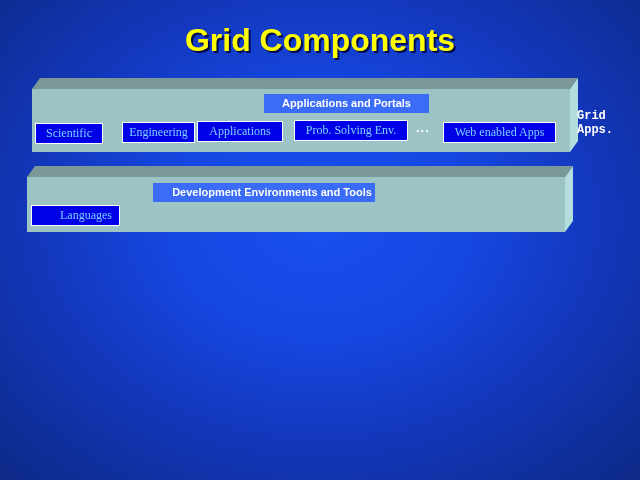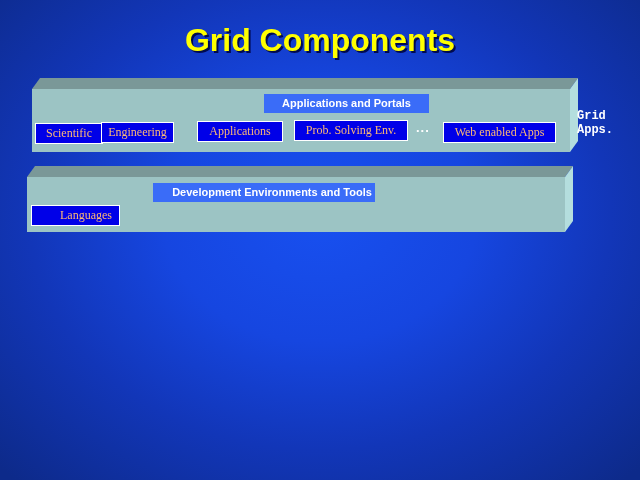--- a/index.html
+++ b/index.html
@@ -22,21 +22,21 @@
     position:absolute; background:#b4dede;
     clip-path: polygon(0 100%, 0 11px, 100% 0, 100% calc(100% - 11px));
   }
   .header {
     position:absolute; background:#3a6cf8; color:#fff; text-align:center;
     font-family:"Liberation Sans", sans-serif; font-weight:bold; font-size:11px;
     line-height:19px; height:19px;
   }
   .item {
     position:absolute; background:#0000e8; border:1px solid #fff;
-    color:#fdba74; font-family:"Liberation Serif", serif; font-size:12px;
+    color:#7dd3fc; font-family:"Liberation Serif", serif; font-size:12px;
     text-align:center; line-height:19px; height:19px; white-space:nowrap;
   }
   .dots {
     position:absolute; color:#fff; font-family:"Liberation Sans", sans-serif;
     font-size:13px; font-weight:bold; letter-spacing:1px;
   }
   .label {
     position:absolute; color:#fff; font-family:Liberation Mono, monospace;
     font-weight:bold; font-size:12px; line-height:14px;
   }
@@ -45,21 +45,21 @@
 <body>
 
 <div class="title">Grid Components</div>
 
 <div>
   <div class="slab-top" style="left:32px;top:78px;width:546px;height:11px;"></div>
   <div class="slab-front" style="left:32px;top:89px;width:538px;height:63px;"></div>
   <div class="slab-side" style="left:570px;top:78px;width:8px;height:74px;"></div>
   <div class="header" style="left:228px;top:94px;width:165px;margin-left:36px;">Applications and Portals</div>
   <div class="item" style="left:35px;top:123px;width:66px;">Scientific</div>
-  <div class="item" style="left:101px;top:122px;width:71px;">Engineering</div>
+  <div class="item" style="left:122px;top:122px;width:71px;">Engineering</div>
   <div class="item" style="left:197px;top:121px;width:84px;">Applications</div>
   <div class="item" style="left:294px;top:120px;width:112px;">Prob. Solving Env.</div>
   <div class="dots" style="left:416px;top:120px;">...</div>
   <div class="item" style="left:443px;top:122px;width:111px;">Web enabled Apps</div>
   <div class="label" style="left:577px;top:109px;">
     <div>Grid</div>
     <div>Apps.</div>
   </div>
 </div>
 

